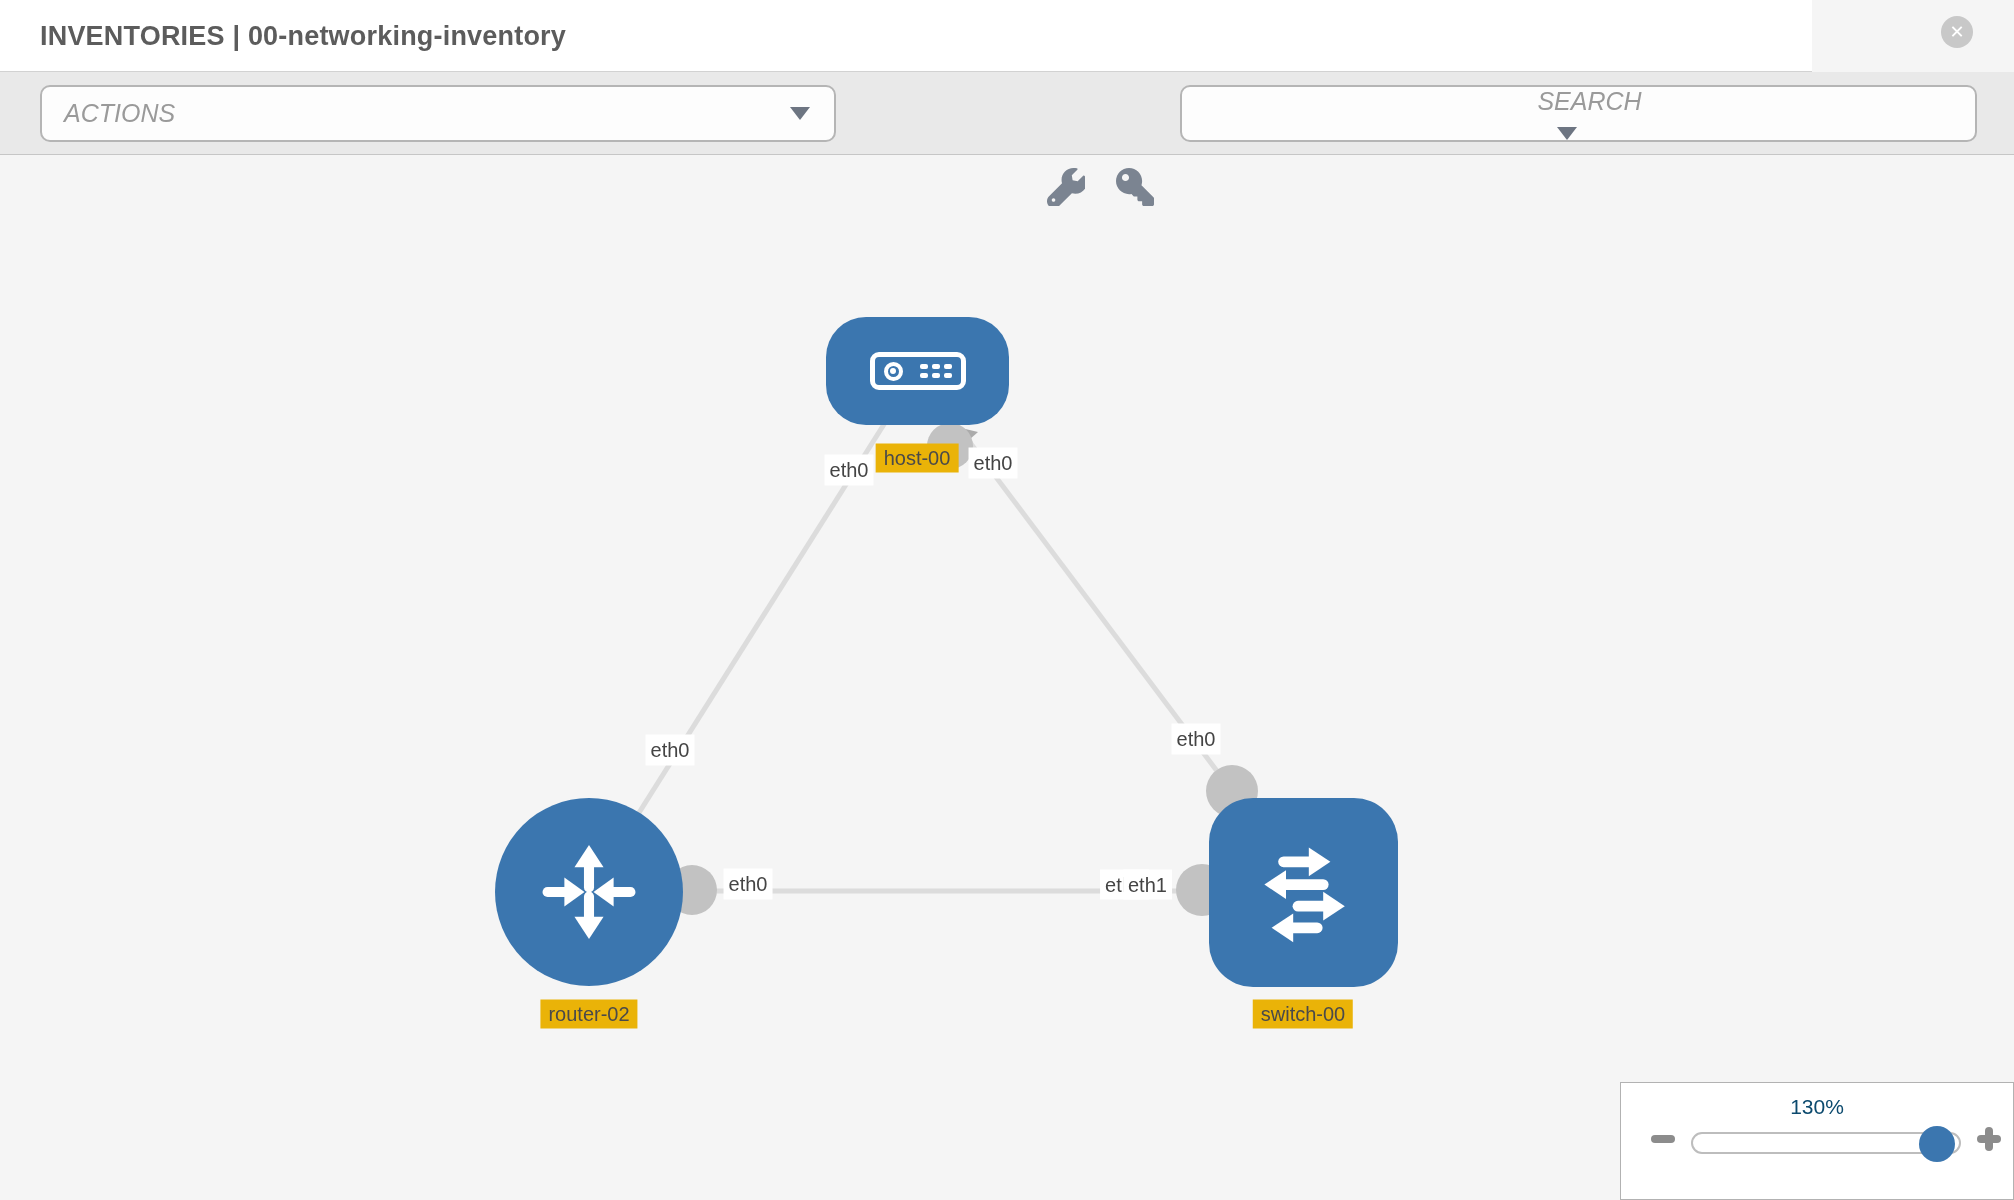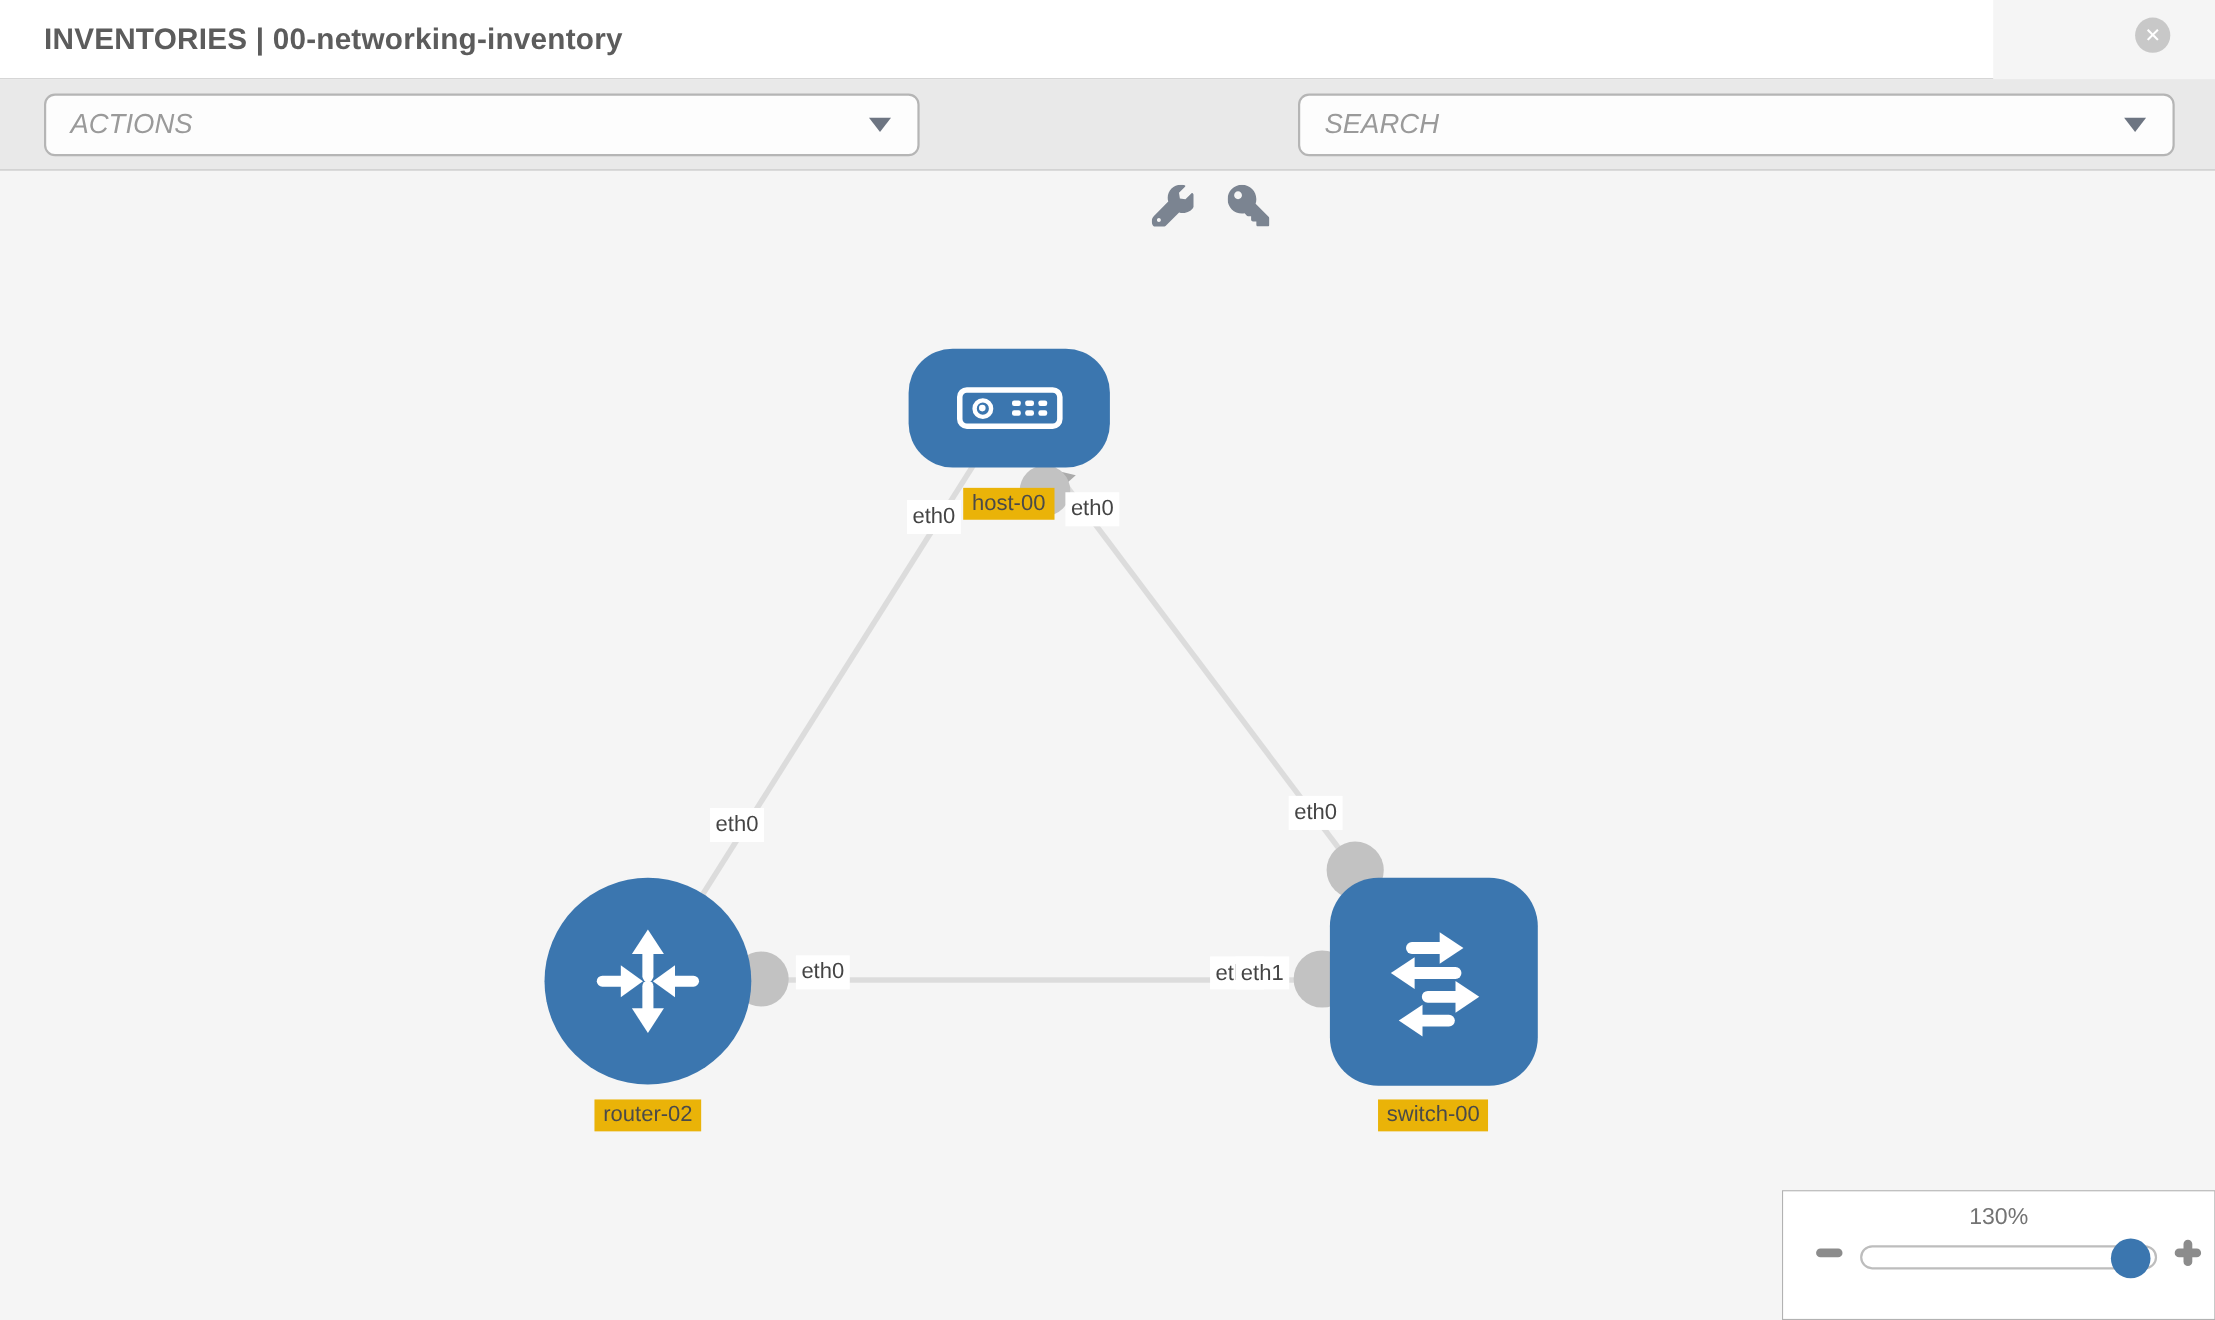--- a/index.html
+++ b/index.html
@@ -8,21 +8,21 @@
 
   
   .header { position:absolute; left:0; top:0; width:1812px; height:72px; background:#ffffff; border-bottom:1px solid #d2d2d2; }
   .header-title { position:absolute; left:40px; top:50%; transform:translateY(-50%); font-size:27px; font-weight:700; color:#5c5c5c; letter-spacing:0.2px; }
   .close-btn { position:absolute; left:1941px; top:16px; width:32px; height:32px; border-radius:50%; background:#c8c8c8; color:#ffffff; display:flex; align-items:center; justify-content:center; font-size:18px; font-weight:700; cursor:pointer; }
 
   
   .toolbar { position:absolute; left:0; top:72px; width:2014px; height:83px; background:#e9e9e9; border-bottom:1px solid #c6c6c6; }
   .dropdown { position:absolute; top:13px; height:57px; background:#fdfdfd; border:2px solid #b5b5b5; border-radius:10px; display:flex; align-items:center; }
   .dd-actions { left:40px; width:796px; }
-  .dd-search { left:1180px; width:797px; }
+  .dd-search { left:1180px; width:797px;flex-direction:column; }
   .dd-label { color:#9a9a9a; font-size:25px; padding-left:22px; flex:1;font-style:italic; }
   .caret { width:0; height:0; border-left:10px solid transparent; border-right:10px solid transparent; border-top:13px solid #6d7582; margin-right:24px; }
   .tool-icon { position:absolute; top:96px; width:38px; height:38px; cursor:pointer; }
   .tool-wrench { left:1047px; }
   .tool-key { left:1116px; }
   .tool-icon svg { width:100%; height:100%; fill:#7b8491; }
   .tool-key svg { transform:scaleX(-1); }
 
   
   .graph-svg { position:absolute; left:0; top:0; width:2014px; height:1200px; z-index:1; }
@@ -39,21 +39,21 @@
   .host-dots span { background:#fff; border-radius:2px; }
 
   .node-label { position:absolute; z-index:3; background:#eab308; color:#4a4a4a; font-size:20px; padding:3px 8px; white-space:nowrap; transform:translate(-50%,-50%); }
   .port-label { position:absolute; z-index:3; background:#ffffff; color:#444444; font-size:20px; padding:4px 5px; white-space:nowrap; transform:translate(-50%,-50%); }
   .port-pair { position:absolute; z-index:3; transform:translate(-50%,-50%); white-space:nowrap; }
   .port-pair span { background:#ffffff; color:#444444; font-size:20px; padding:4px 5px; }
   .port-pair .over { position:relative; margin-left:-26px; }
 
   
   .zoom-panel { position:absolute; left:1620px; top:1082px; width:394px; height:118px; background:#ffffff; border:1px solid #b2b2b2; z-index:5; }
-  .zoom-level { position:absolute; left:0; top:12px; width:100%; text-align:center; font-size:21px; color:#737373; }
+  .zoom-level { position:absolute; left:0; top:12px; width:100%; text-align:center; font-size:21px; color:#0c4a6e; }
   .zoom-minus { position:absolute; left:30px; top:52px; width:24px; height:8px; background:#8c8c8c; border-radius:4px; cursor:pointer; }
   .zoom-plus { position:absolute; left:356px; top:44px; width:24px; height:24px; cursor:pointer; }
   .zoom-plus::before { content:""; position:absolute; left:0; top:8px; width:24px; height:8px; background:#8c8c8c; border-radius:4px; }
   .zoom-plus::after { content:""; position:absolute; left:8px; top:0; width:8px; height:24px; background:#8c8c8c; border-radius:4px; }
   .zoom-track { position:absolute; left:70px; top:49px; width:270px; height:22px; background:#ffffff; border:2px solid #bdbdbd; border-radius:12px; cursor:pointer; }
   .zoom-handle { position:absolute; left:226px; top:-8px; width:36px; height:36px; border-radius:50%; background:#3b76af; cursor:pointer; }
 </style>
 </head>
 <body>
 

